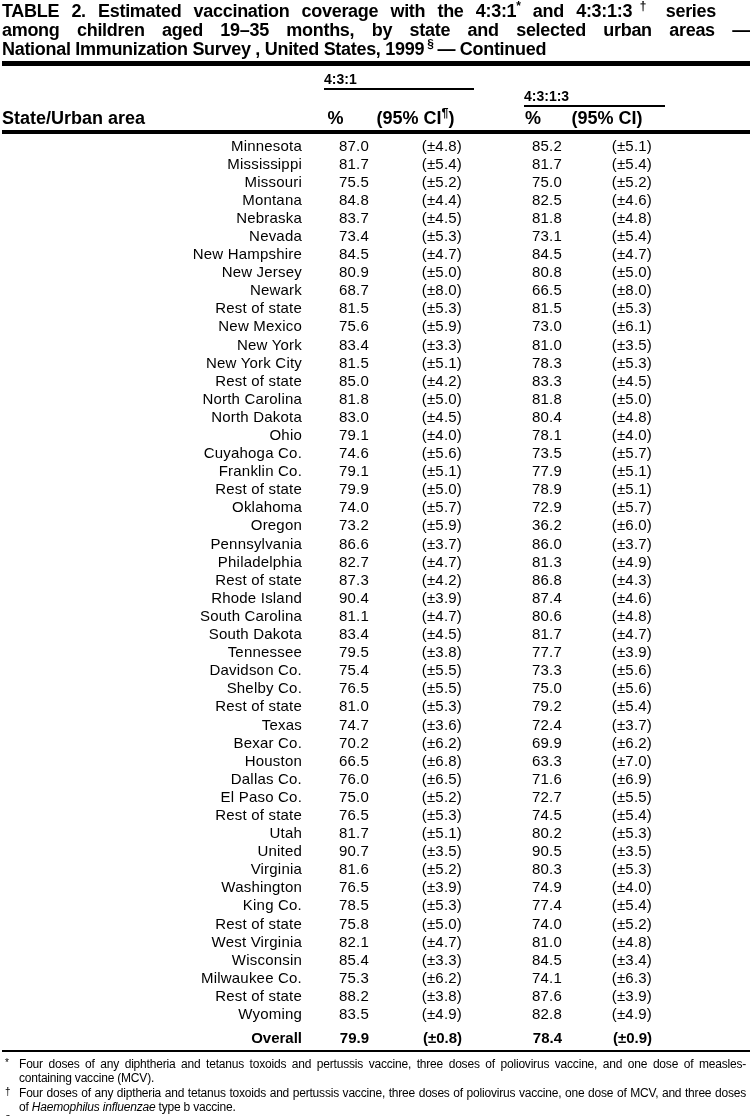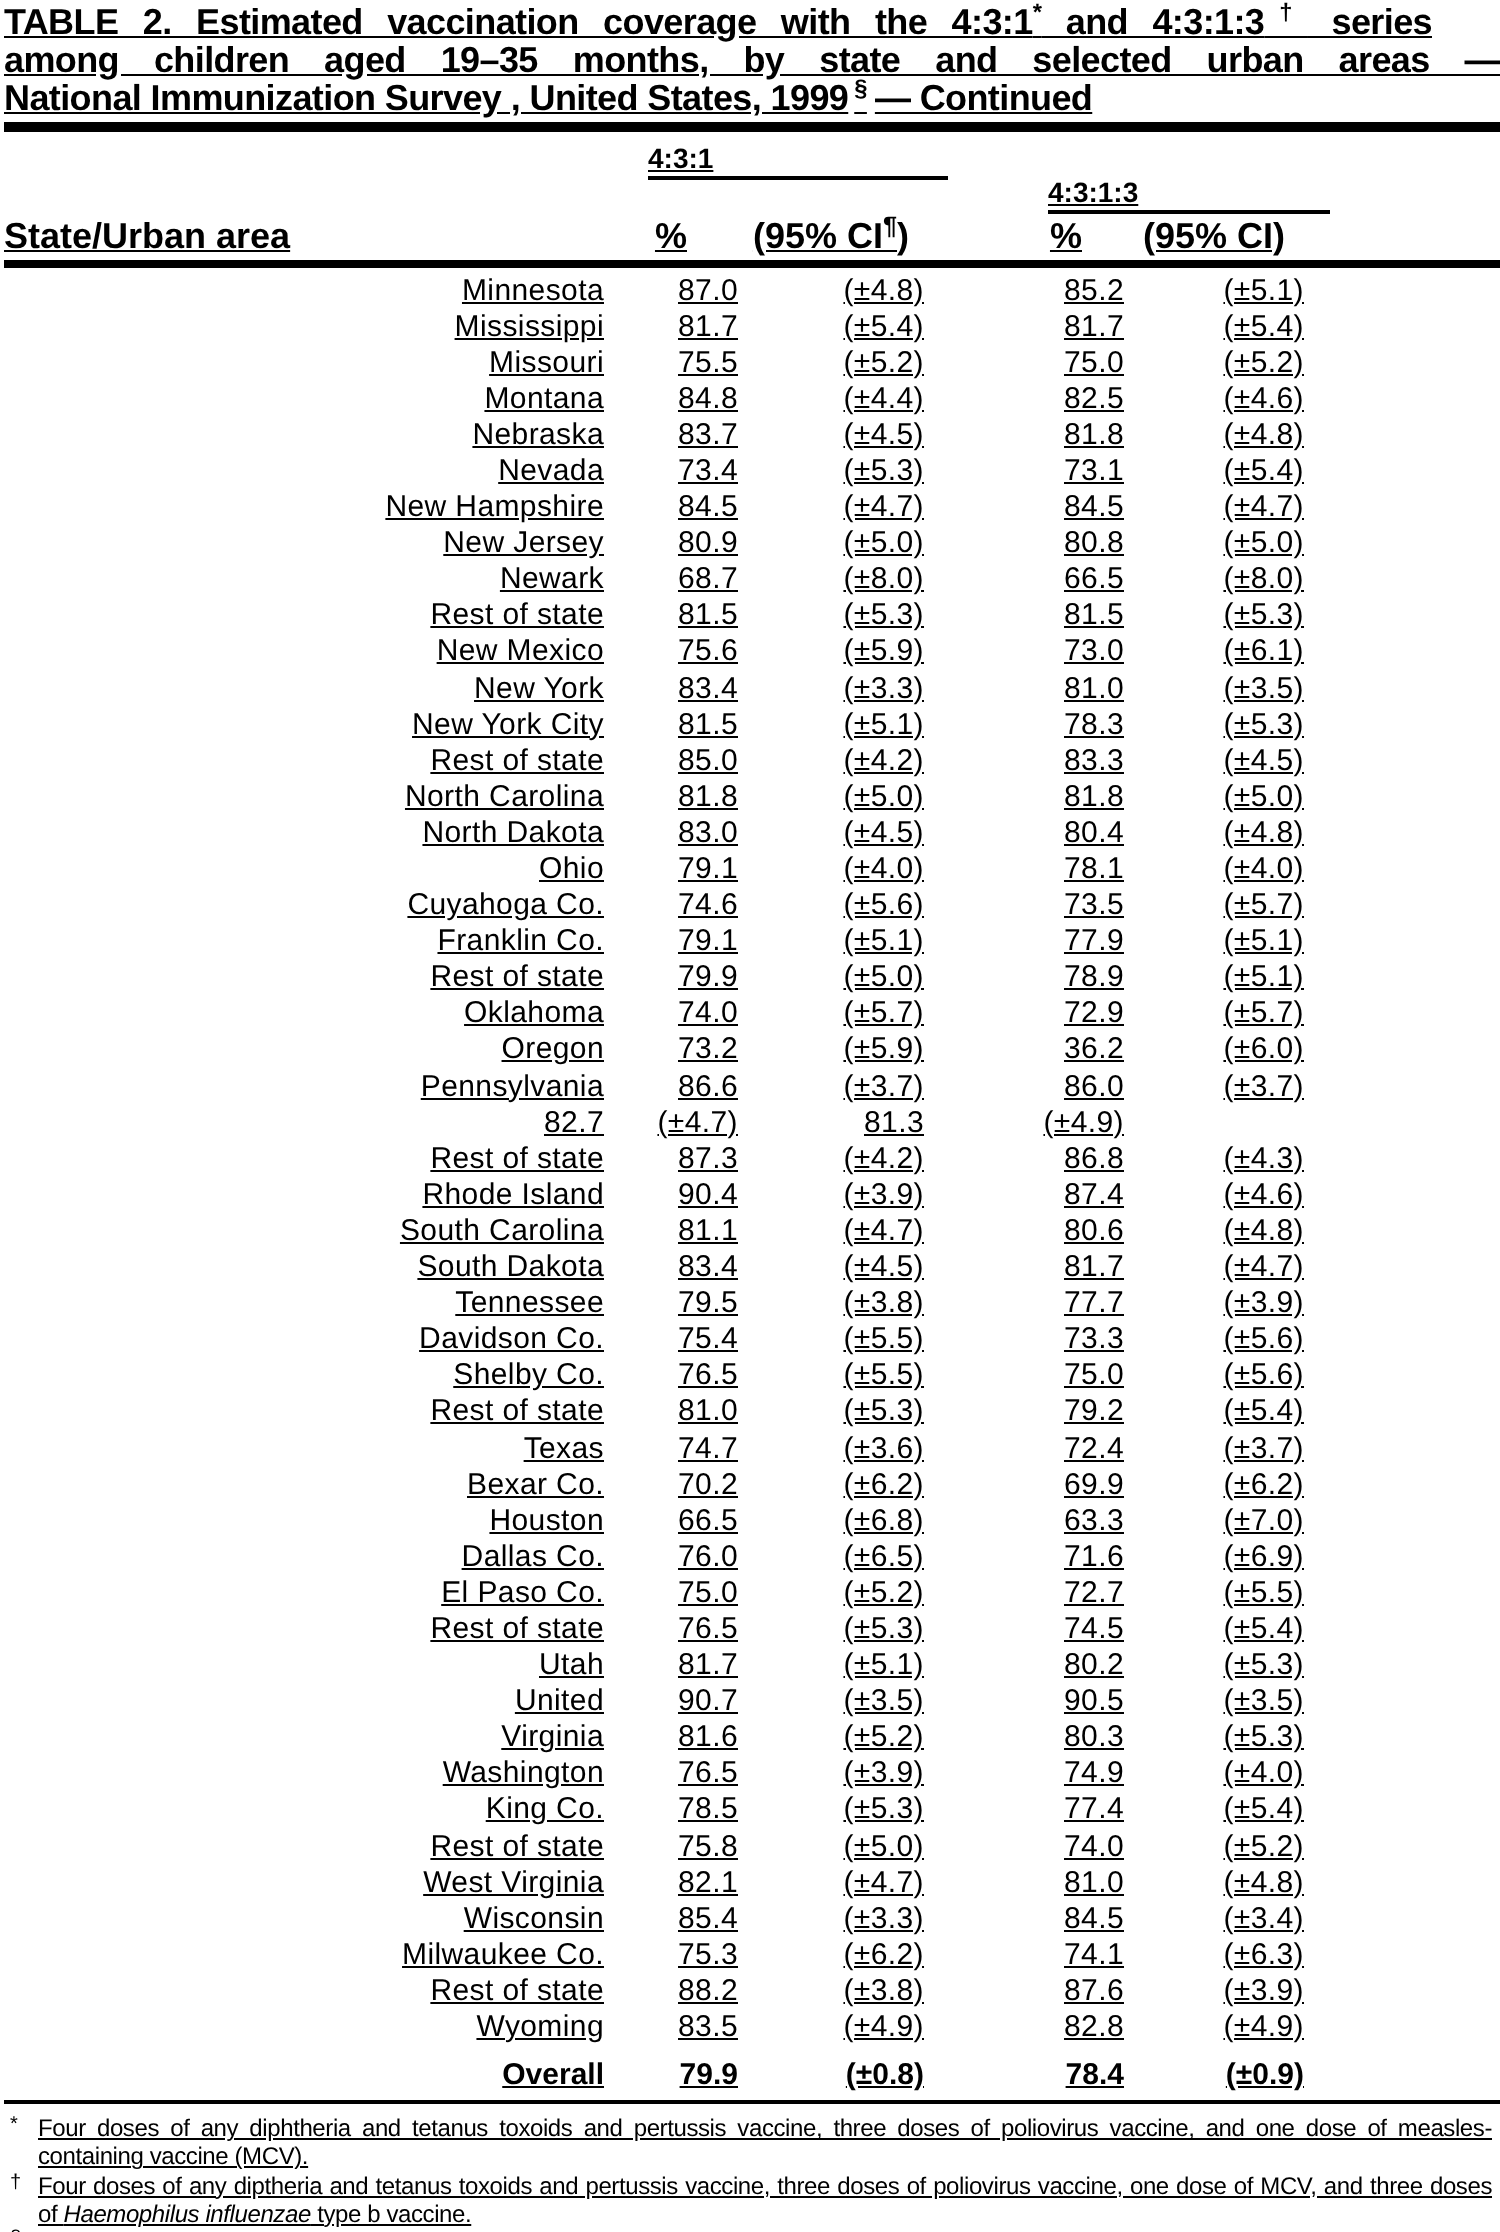--- a/index.html
+++ b/index.html
@@ -2,21 +2,21 @@
 <html><head>
 <meta charset="utf-8">
 <style>
   html, body {
     margin: 0; padding: 0;
     width: 750px; height: 1116px;
     background: #ffffff; color: #000000;
     overflow: hidden;
     font-family: "Liberation Sans", "DejaVu Sans", sans-serif;
   }
-  .page { box-sizing: border-box; width: 750px; height: 800px; padding: 2px 0 0 2px; text-decoration: underline; }
+  .page { box-sizing: border-box; width: 750px; height: 800px; padding: 2px 0 0 2px; }
 
   
   .title-block { width: 748px; }
   .t-line {
     font-size: 18px; font-weight: 700; line-height: 19px;
     letter-spacing: -0.3px; white-space: nowrap;
   }
   .t-just { white-space: normal; text-align: justify; text-align-last: justify; }
   .t-line sup { font-size: 66%; line-height: 0; }
   .t-line1 { width: 714px; }
@@ -284,20 +284,21 @@
       </div>
       <div class="grid row">
         <div class="cell name">Pennsylvania</div>
         <div class="cell pct">86.6</div>
         <div class="cell ci">(±3.7)</div>
         <div class="cell pct">86.0</div>
         <div class="cell ci">(±3.7)</div>
         <div class="cell"></div>
       </div>
       <div class="grid row">
+        <div class="cell name indent">Philadelphia</div>
         <div class="cell pct">82.7</div>
         <div class="cell ci">(±4.7)</div>
         <div class="cell pct">81.3</div>
         <div class="cell ci">(±4.9)</div>
         <div class="cell"></div>
       </div>
       <div class="grid row">
         <div class="cell name indent">Rest of state</div>
         <div class="cell pct">87.3</div>
         <div class="cell ci">(±4.2)</div>

